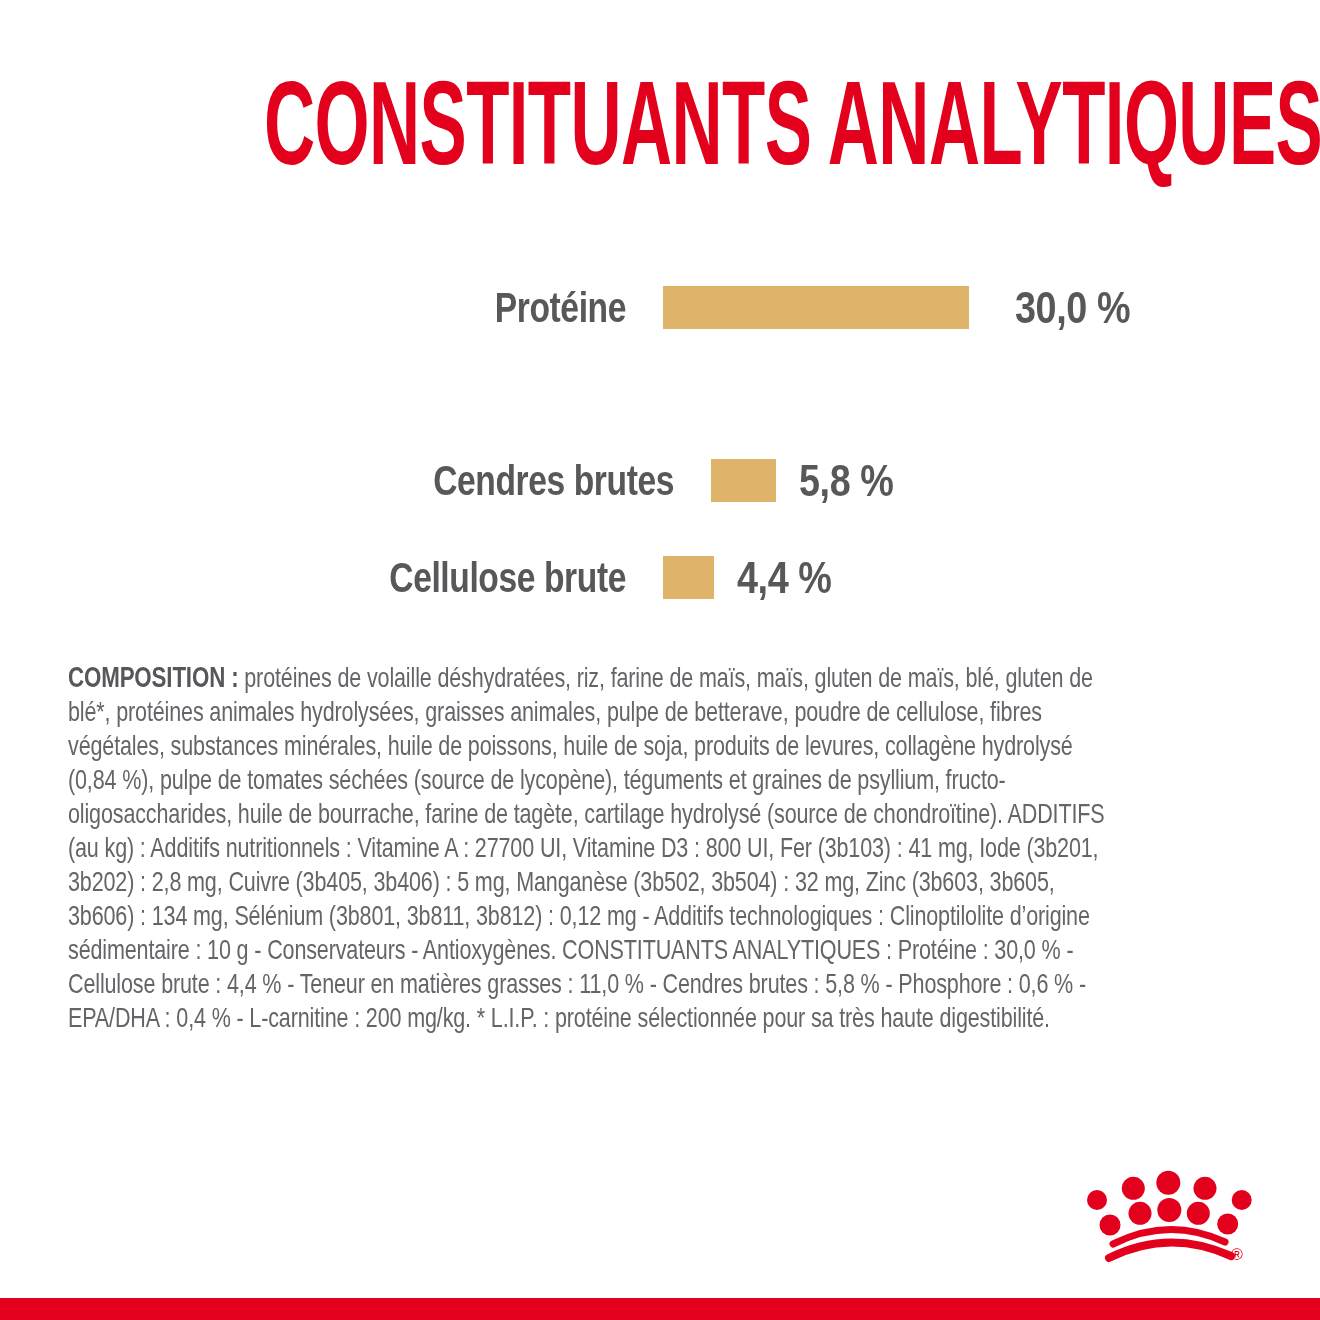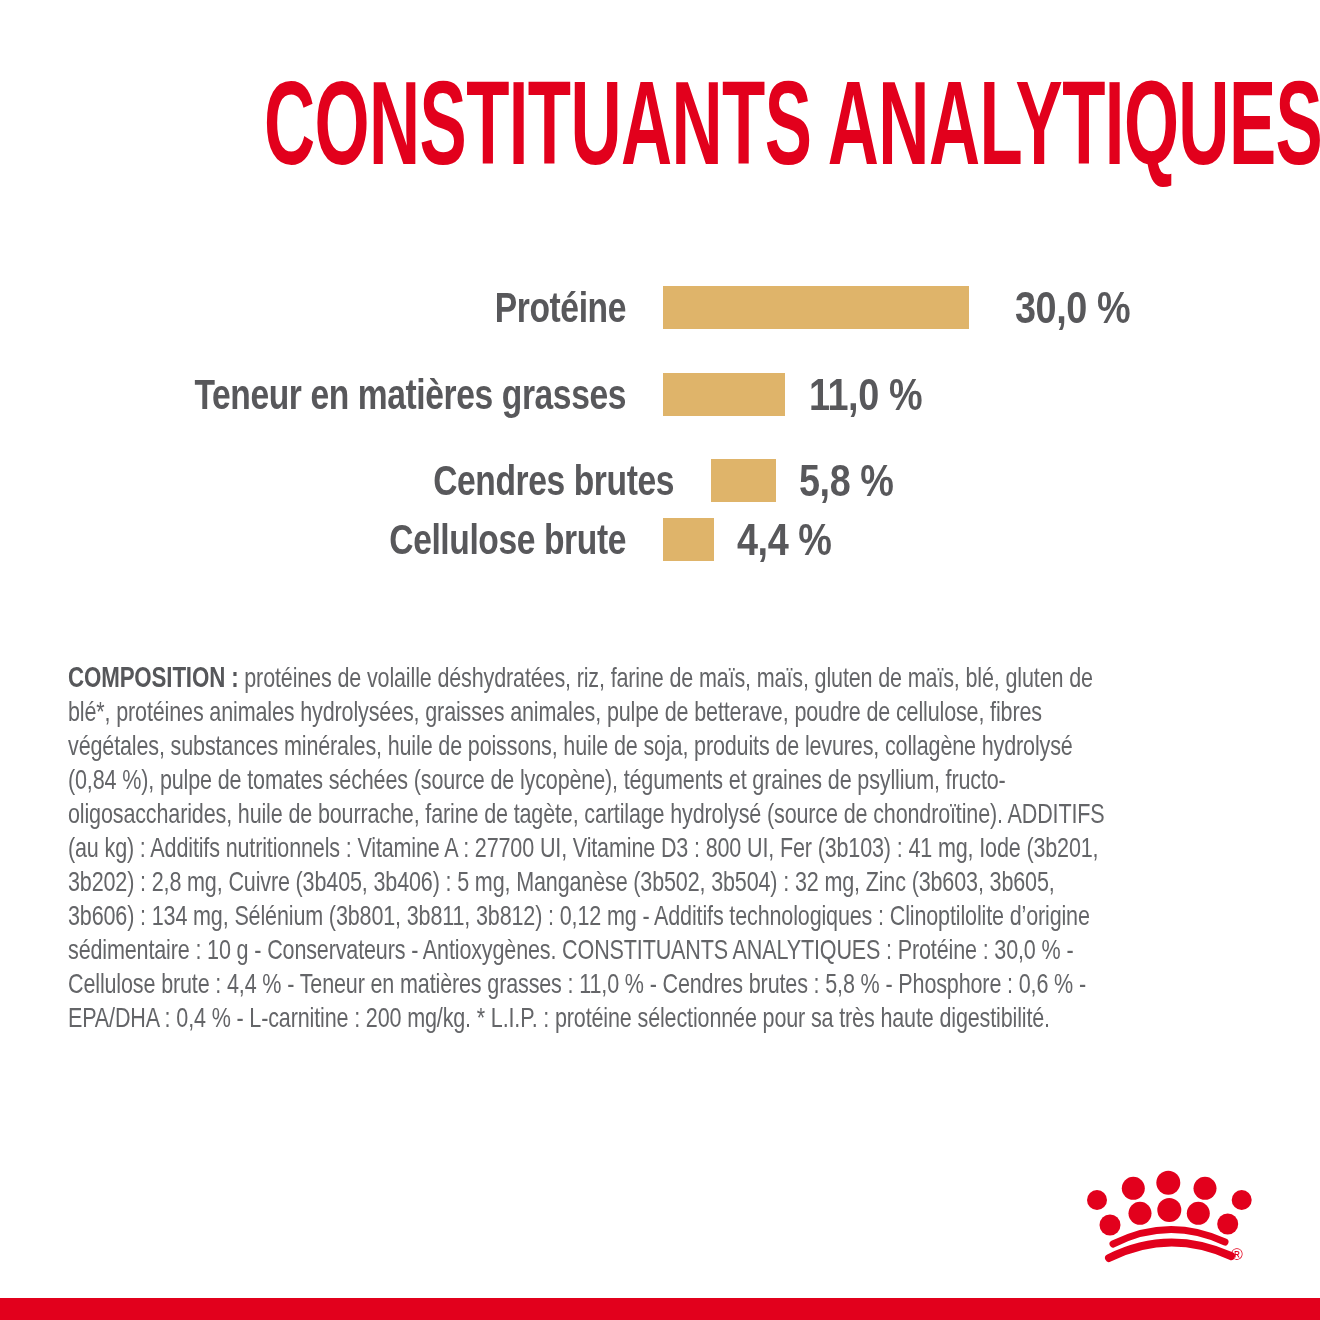--- a/index.html
+++ b/index.html
@@ -69,33 +69,28 @@
   <h1 class="title">CONSTITUANTS ANALYTIQUES</h1>
 
   <div class="chart">
 
     <div class="chart-row" style="top: 286px;">
       <span class="row-label">Protéine</span>
       <div class="bar" style="width: 306px; background: rgb(223, 180, 106);"></div>
       <span class="row-value" style="left: 1015px;">30,0 %</span>
     </div>
 
-    <div class="chart-row" style="top: 373px;">
-      <span class="row-label">Teneur en matières grasses</span>
-      <div class="bar" style="width: 122px; background: rgb(223, 180, 106);"></div>
-      <span class="row-value" style="left: 809px;">11,0 %</span>
-    </div>
 
     <div class="chart-row" style="top: 459px; margin-left: 48px;">
       <span class="row-label">Cendres brutes</span>
       <div class="bar" style="width: 65px; background: rgb(223, 180, 106);"></div>
       <span class="row-value" style="left: 751px;">5,8 %</span>
     </div>
 
-    <div class="chart-row" style="top: 518px;">
+    <div class="chart-row" style="top: 556px;">
       <span class="row-label">Cellulose brute</span>
       <div class="bar" style="width: 51px; background: rgb(223, 180, 106);"></div>
       <span class="row-value" style="left: 737px;">4,4 %</span>
     </div>
 
   </div>
 
   <p class="composition"><strong>COMPOSITION :</strong><span> protéines de volaille déshydratées, riz, farine de maïs, maïs, gluten de maïs, blé, gluten de
 blé*, protéines animales hydrolysées, graisses animales, pulpe de betterave, poudre de cellulose, fibres
 végétales, substances minérales, huile de poissons, huile de soja, produits de levures, collagène hydrolysé

